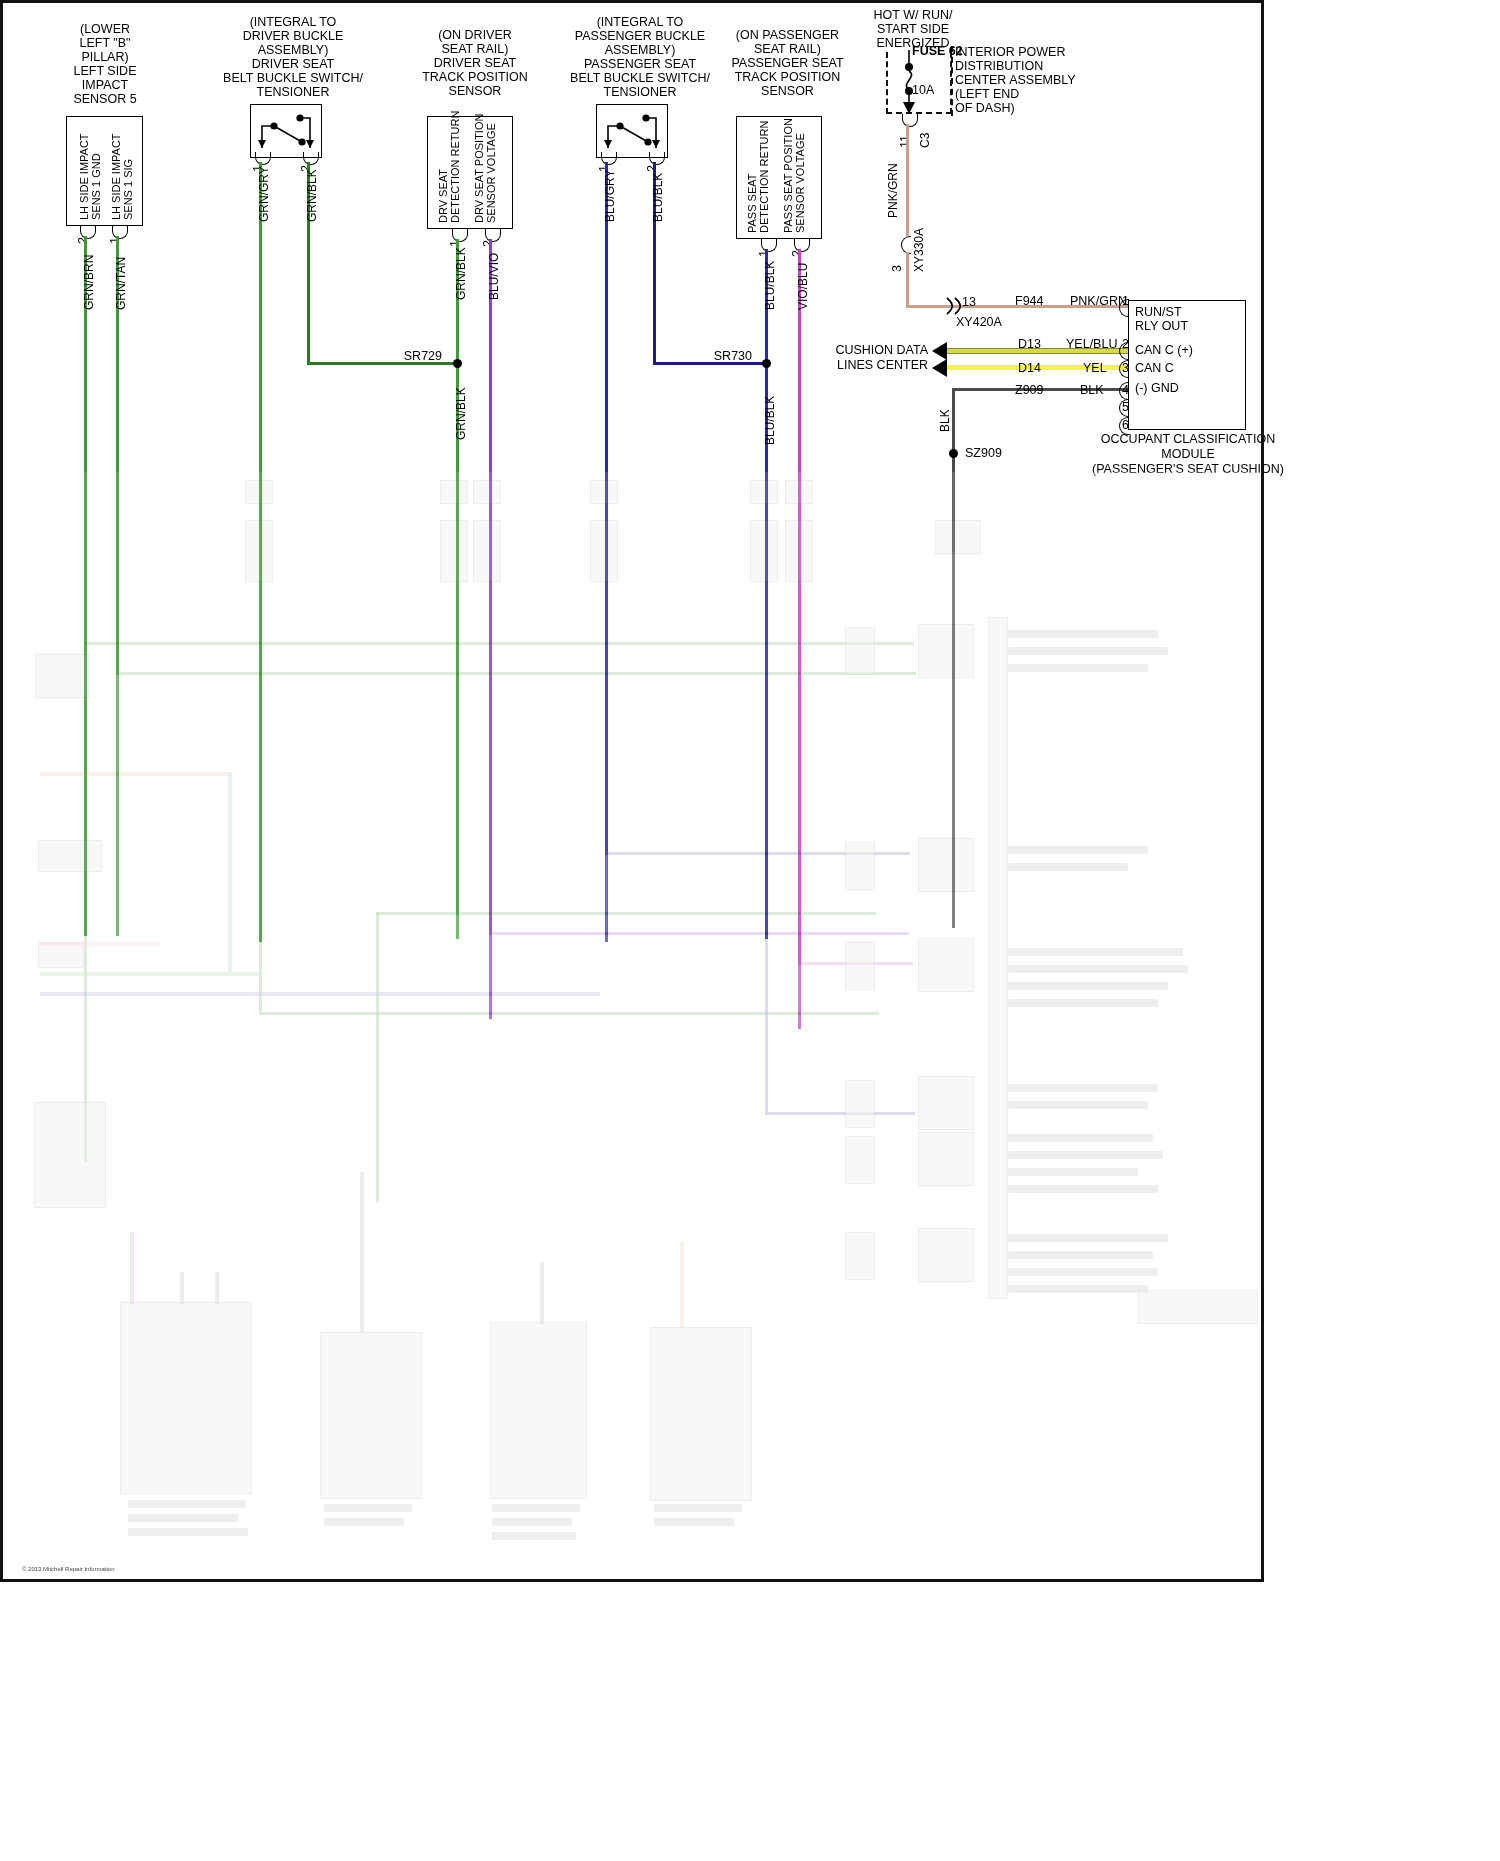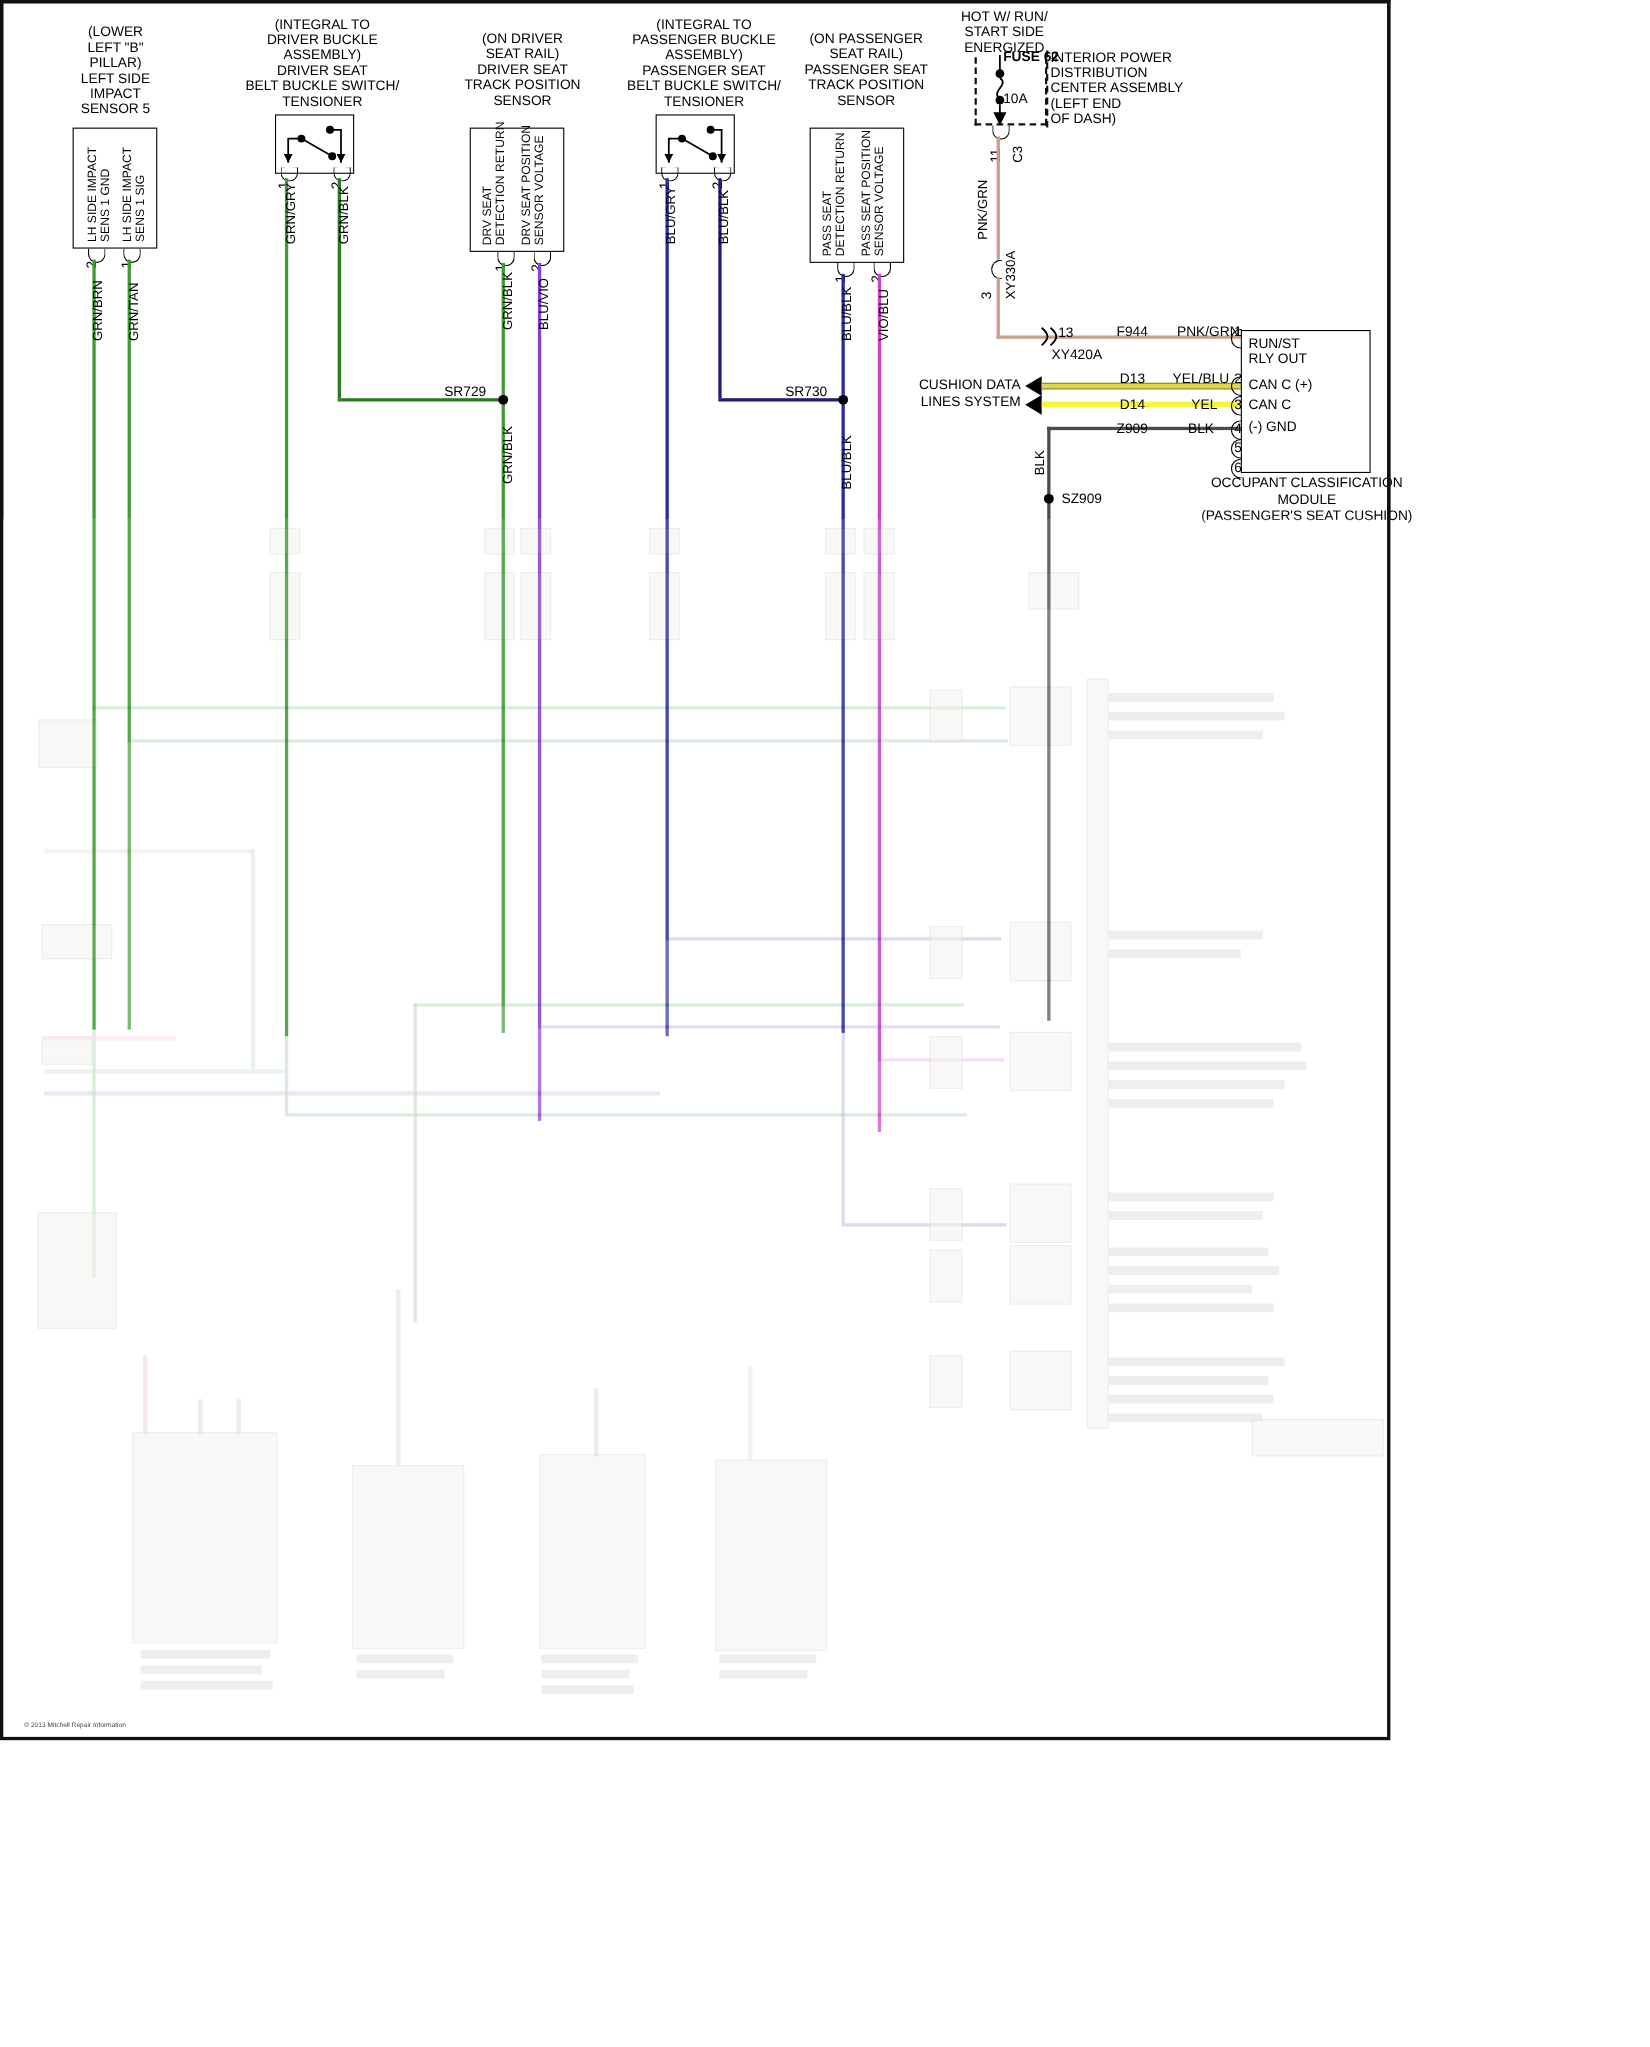--- a/index.html
+++ b/index.html
@@ -196,21 +196,21 @@
   <div class="wire" style="left:906px;top:305px;width:240px;height:3px;background:#c8a08c;"></div>
 
   <svg style="position:absolute;left:944px;top:296px;width:22px;height:20px;">
     <path d="M3 2 C10 8, 10 12, 3 18" fill="none" stroke="#000" stroke-width="1.7"></path>
     <path d="M11 2 C18 8, 18 12, 11 18" fill="none" stroke="#000" stroke-width="1.7"></path>
   </svg>
   <div class="t" style="left:962px;top:295px;">13</div>
   <div class="t" style="left:956px;top:315px;">XY420A</div>
 
   <div class="t tr" style="left:800px;top:343px;width:128px;">CUSHION DATA</div>
-  <div class="t tr" style="left:800px;top:358px;width:128px;">LINES SYSTEM</div>
+  <div class="t tr" style="left:800px;top:358px;width:128px;">LINES CENTER</div>
   <div class="arrowleft" style="left:932px;top:342px;"></div>
   <div class="arrowleft" style="left:932px;top:359px;"></div>
   <div class="wire" style="left:947px;top:348px;width:200px;height:4px;background:#d8d84a;border-top:1px solid #8a8a35;border-bottom:1px solid #8a8a35;"></div>
   <div class="wire" style="left:947px;top:365px;width:200px;height:5px;background:#f5f53c;"></div>
 
   <div class="wire" style="left:952px;top:388px;width:195px;height:3px;background:#4b4b4b;"></div>
   <div class="wire" style="left:952px;top:388px;width:3px;height:540px;background:#4b4b4b;"></div>
   <div class="vlab" style="left:938px;top:432px;">BLK</div>
   <div class="dot" style="left:949px;top:449px;"></div>
   <div class="t" style="left:965px;top:446px;">SZ909</div>

